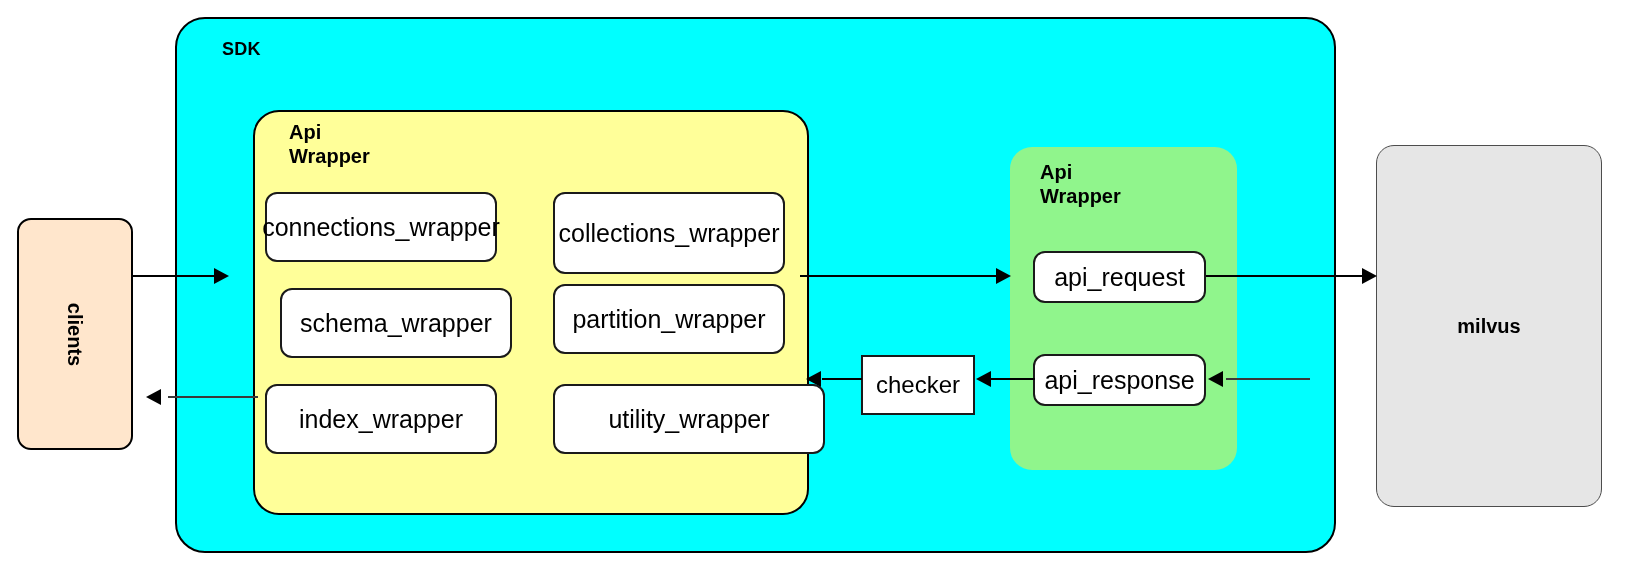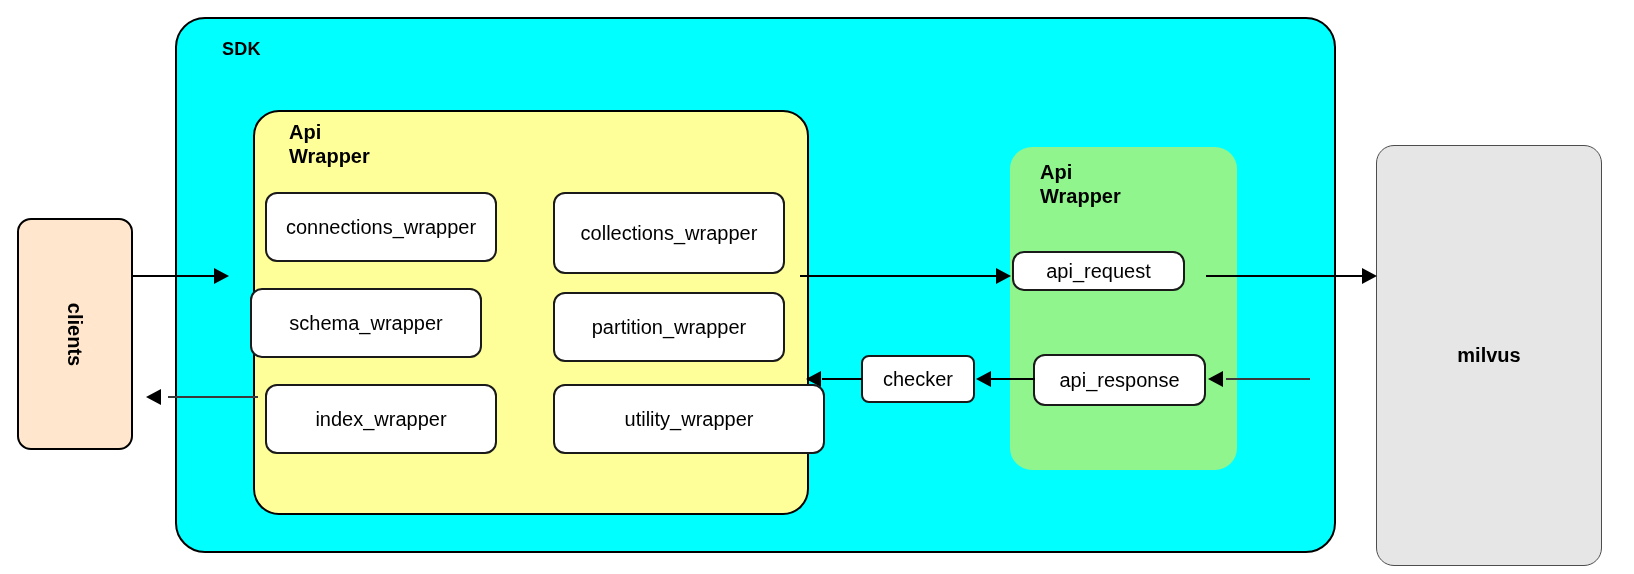--- a/index.html
+++ b/index.html
@@ -111,51 +111,51 @@
     color: #000000;
     transform: rotate(90deg);
     white-space: nowrap;
   }
 
   
   .milvus-box {
     left: 1376px;
     top: 145px;
     width: 226px;
-    height: 421px;
+    height: 362px;
     background: #E6E6E6;
     border: 1.5px solid #4d4d4d;
     border-radius: 18px;
   }
   .milvus-label {
     font-size: 20px;
     font-weight: bold;
     color: #000000;
   }
 
   
   .module {
     background: #FFFFFF;
     border: 2px solid #1a1a1a;
     border-radius: 12px;
-    font-size: 20px;
+    font-size: 25px;
     color: #000000;
     font-weight: normal;
   }
 
   
   .checker-box {
     left: 861px;
     top: 355px;
     width: 114px;
-    height: 48px;
+    height: 60px;
     background: #FFFFFF;
     border: 2px solid #1a1a1a;
-    border-radius: 8px;
-    font-size: 20px;
+    border-radius: 0;
+    font-size: 24px;
     color: #000000;
   }
   .hline {
     position: absolute;
     height: 0;
     border-top: 2px solid #000000;
   }
   .hline.thin {
     border-top: 2px solid #3a3a3a;
   }
@@ -195,41 +195,41 @@
       <span>Wrapper</span>
     </span>
   </div>
 
   <div class="box module" style="left:265px; top:192px; width:232px; height:70px;">
     <span>connections_wrapper</span>
   </div>
   <div class="box module" style="left:553px; top:192px; width:232px; height:82px;">
     <span>collections_wrapper</span>
   </div>
-  <div class="box module" style="left:250px; top:288px; width:232px; height:70px;">
+  <div class="box module" style="left:280px; top:288px; width:232px; height:70px;">
     <span>schema_wrapper</span>
   </div>
-  <div class="box module" style="left:553px; top:292px; width:232px; height:70px;">
+  <div class="box module" style="left:553px; top:284px; width:232px; height:70px;">
     <span>partition_wrapper</span>
   </div>
   <div class="box module" style="left:265px; top:384px; width:232px; height:70px;text-align:center;">
     <span>index_wrapper</span>
   </div>
   <div class="box module" style="left:553px; top:384px; width:272px; height:70px;">
     <span>utility_wrapper</span>
   </div>
 
   <div class="box gateway-box">
     <span class="gateway-label">
       <span>Api</span><br>
       <span>Wrapper</span>
     </span>
   </div>
 
-  <div class="box module" style="left:1012px; top:251px; width:173px; height:40px;">
+  <div class="box module" style="left:1033px; top:251px; width:173px; height:52px;">
     <span>api_request</span>
   </div>
   <div class="box module" style="left:1033px; top:354px; width:173px; height:52px;">
     <span>api_response</span>
   </div>
 
   <div class="box checker-box">
     <span>checker</span>
   </div>
 

